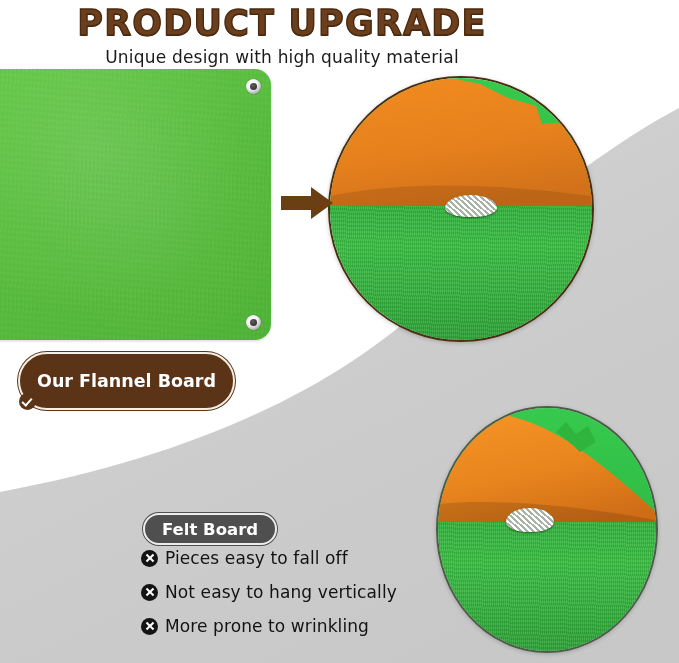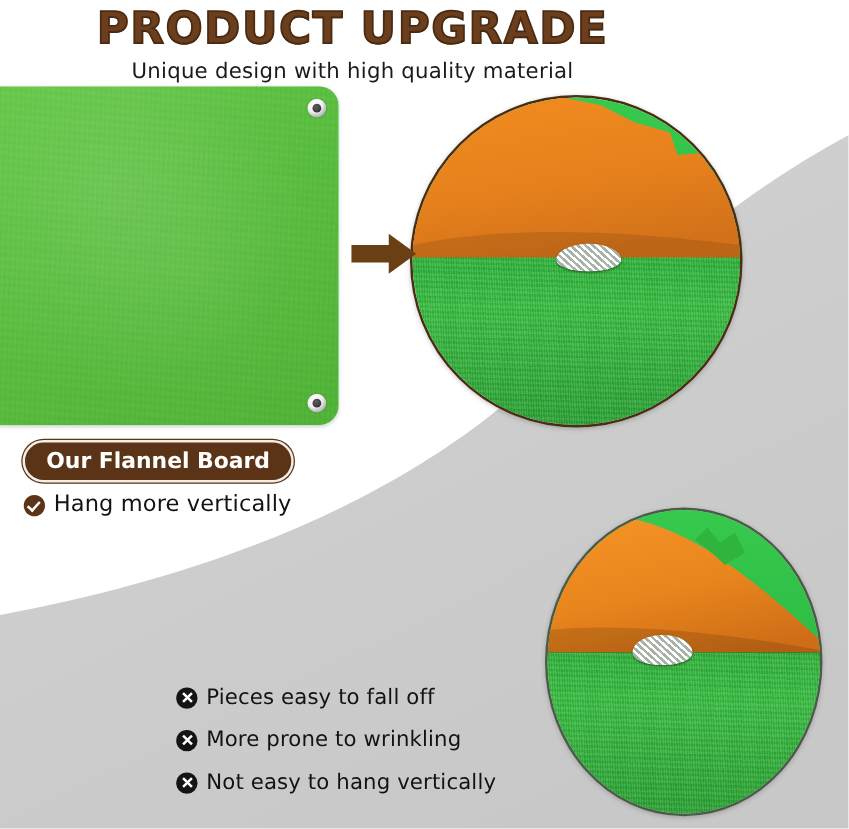--- a/index.html
+++ b/index.html
@@ -185,21 +185,21 @@
     font-family: "DejaVu Sans", "Liberation Sans", sans-serif;
     font-weight: bold;
     color: #ffffff;
     z-index: 6;
     white-space: nowrap;
   }
   .badge-flannel {
     left: 18px;
     top: 352px;
     height: 30px;
-    padding: 0 17px;
+    padding: 12px 17px;
     font-size: 17.5px;
     background: #5b3316;
     border: 2px solid #f4efe6;
     box-shadow: 0 0 0 1px #5b3316;
   }
   .badge-felt {
     left: 143px;
     top: 513px;
     height: 28px;
     padding: 0 17px;
@@ -334,33 +334,33 @@
     <div class="shadow-line" style="top:47%;height:8px;"></div>
     <div class="zoom-green curl"></div>
     <div class="velcro-dot" style="left:31%;top:41%;width:48px;height:24px;"></div>
   </div>
 
   <div class="badge badge-flannel">Our Flannel Board</div>
 
   <div class="list list-flannel">
     <div class="list-item">
       <span class="bullet-icon bullet-check"></span>
-      <span class="item-text">Hang more vertically</span>
     </div>
   </div>
 
+  <div class="badge badge-felt">Felt Board</div>
 
   <div class="list list-felt">
     <div class="list-item">
       <span class="bullet-icon bullet-cross"></span>
       <span class="item-text">Pieces easy to fall off</span>
     </div>
     <div class="list-item">
       <span class="bullet-icon bullet-cross"></span>
-      <span class="item-text">More prone to wrinkling</span>
+      <span class="item-text">Not easy to hang vertically</span>
     </div>
     <div class="list-item">
       <span class="bullet-icon bullet-cross"></span>
-      <span class="item-text">Not easy to hang vertically</span>
+      <span class="item-text">More prone to wrinkling</span>
     </div>
   </div>
 
 </div>
 
 </body></html>

